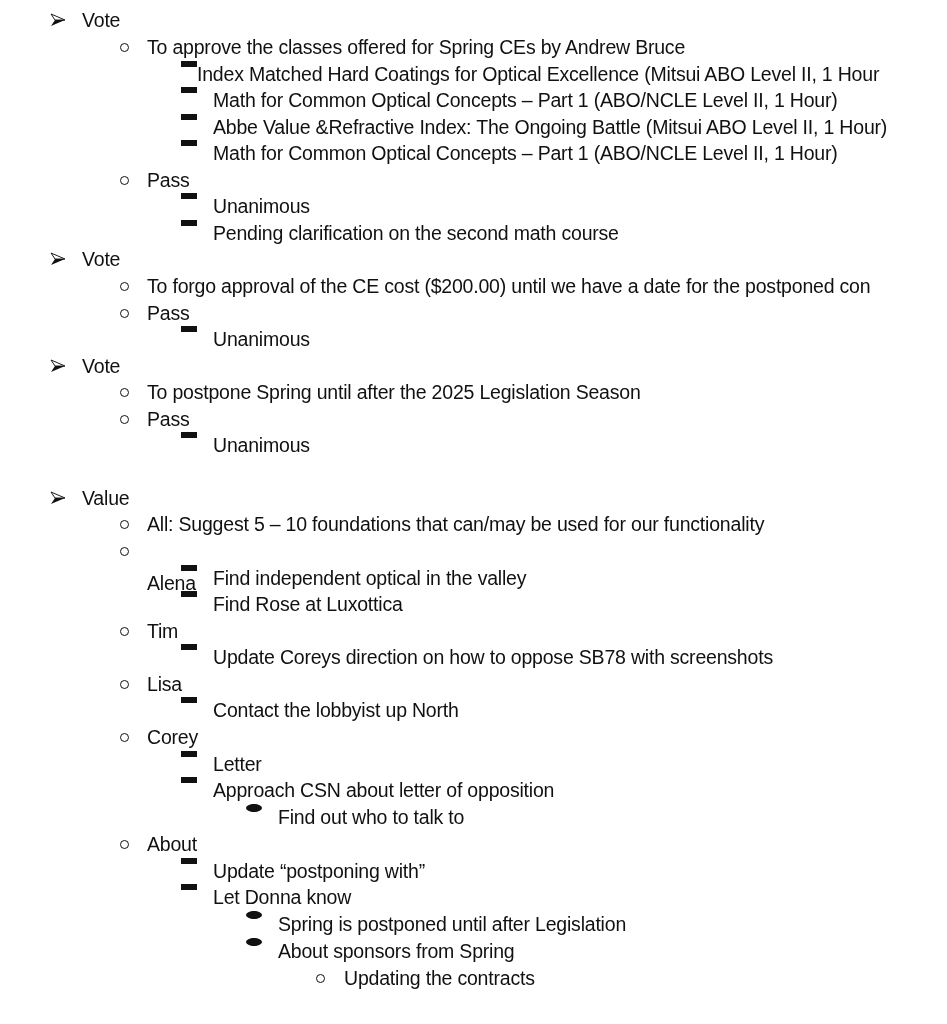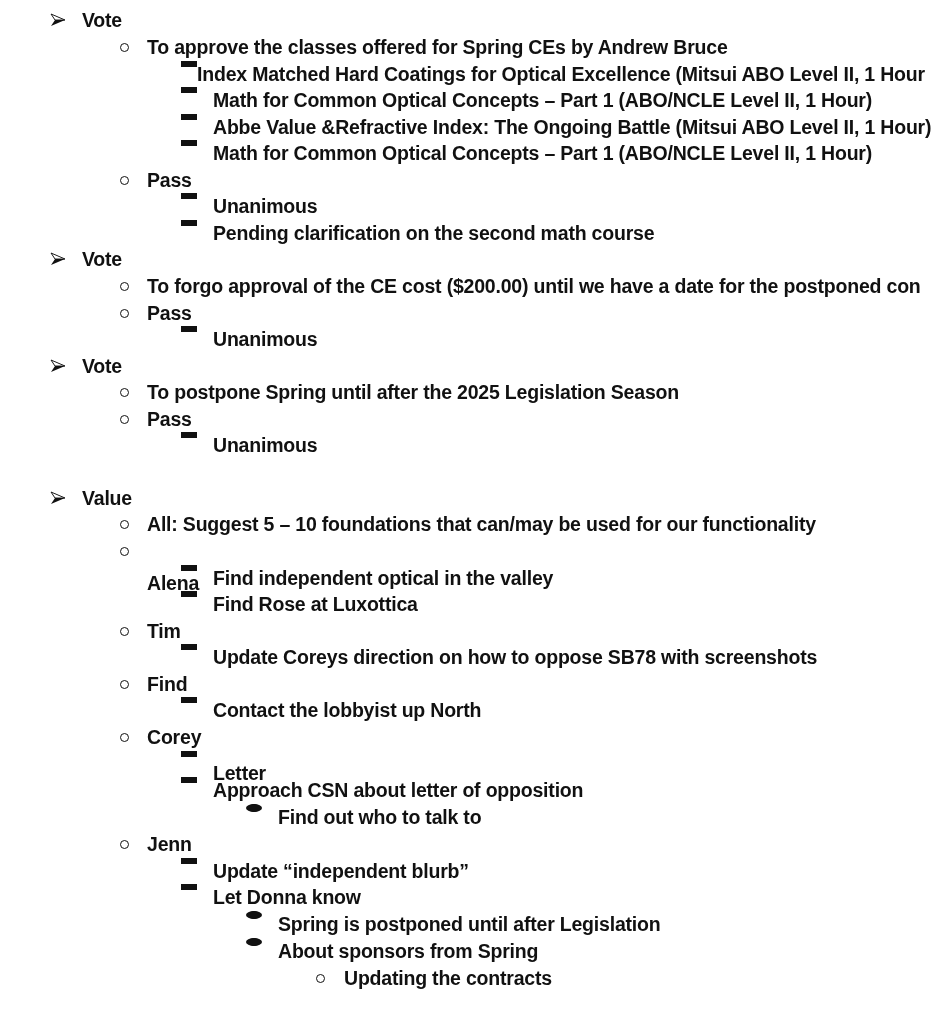--- a/index.html
+++ b/index.html
@@ -1,20 +1,20 @@
 <!DOCTYPE html>
 <html><head>
   <meta charset="utf-8">
   <style>
     html, body { margin: 0; padding: 0; background: #ffffff; }
     body { width: 947px; height: 1024px; position: relative; overflow: hidden;
            font-family: "Liberation Sans", "DejaVu Sans", sans-serif; color: #111111; }
     .line { position: absolute; height: 26px; line-height: 26px; font-size: 19.5px; white-space: nowrap; letter-spacing: -0.2px; }
     .marker { position: absolute; top: 0; height: 26px; display: flex; align-items: center; justify-content: center; }
-    .text { position: absolute; top: 0; font-weight: bold; }
+    .text { position: absolute; top: 0; }
     .arrow svg { display: block; }
     .circle-open { width: 9px; height: 9px; border: 1.4px solid #111; border-radius: 50%; box-sizing: border-box; }
     .square { width: 6px; height: 6px; background: #111; }
     .disc { width: 8px; height: 8px; background: #111; border-radius: 50%; }
   </style>
 </head>
 <body>
 
 <div id="doc">
     <div class="line" style="top: 7px; left: 0px;">
@@ -170,63 +170,63 @@
     <div class="line" style="top: 644px; left: 0px;">
       <span class="marker square" style="left: 181px; width: 16px;">
         <span class="square"></span>
       </span>
       <span class="text" style="left: 213px;">Update Coreys direction on how to oppose SB78 with screenshots</span>
     </div>
     <div class="line" style="top: 671px; left: 0px;">
       <span class="marker circle" style="left: 116px; width: 16px;">
         <span class="circle-open"></span>
       </span>
-      <span class="text" style="left: 147px;">Find</span>
+      <span class="text" style="left: 147px;">Lisa</span>
     </div>
     <div class="line" style="top: 697px; left: 0px;">
       <span class="marker square" style="left: 181px; width: 16px;">
         <span class="square"></span>
       </span>
       <span class="text" style="left: 213px;">Contact the lobbyist up North</span>
     </div>
     <div class="line" style="top: 724px; left: 0px;">
       <span class="marker circle" style="left: 116px; width: 16px;">
         <span class="circle-open"></span>
       </span>
       <span class="text" style="left: 147px; text-align: center;">Corey</span>
     </div>
     <div class="line" style="top: 751px; left: 0px;">
       <span class="marker square" style="left: 181px; width: 16px;">
         <span class="square"></span>
       </span>
-      <span class="text" style="left: 213px; margin-top: 9px;">Letter</span>
+      <span class="text" style="left: 213px;">Letter</span>
     </div>
     <div class="line" style="top: 777px; left: 0px;">
       <span class="marker square" style="left: 181px; width: 16px;">
         <span class="square"></span>
       </span>
       <span class="text" style="left: 213px;">Approach CSN about letter of opposition</span>
     </div>
     <div class="line" style="top: 804px; left: 0px;">
       <span class="marker disc" style="left: 246px; width: 16px;">
         <span class="disc"></span>
       </span>
       <span class="text" style="left: 278px;">Find out who to talk to</span>
     </div>
     <div class="line" style="top: 831px; left: 0px;">
       <span class="marker circle" style="left: 116px; width: 16px;">
         <span class="circle-open"></span>
       </span>
-      <span class="text" style="left: 147px;">Jenn</span>
+      <span class="text" style="left: 147px;">About</span>
     </div>
     <div class="line" style="top: 858px; left: 0px;">
       <span class="marker square" style="left: 181px; width: 16px;">
         <span class="square"></span>
       </span>
-      <span class="text" style="left: 213px;">Update “independent blurb”</span>
+      <span class="text" style="left: 213px;">Update “postponing with”</span>
     </div>
     <div class="line" style="top: 884px; left: 0px;">
       <span class="marker square" style="left: 181px; width: 16px;">
         <span class="square"></span>
       </span>
       <span class="text" style="left: 213px;">Let Donna know</span>
     </div>
     <div class="line" style="top: 911px; left: 0px;">
       <span class="marker disc" style="left: 246px; width: 16px;">
         <span class="disc"></span>

